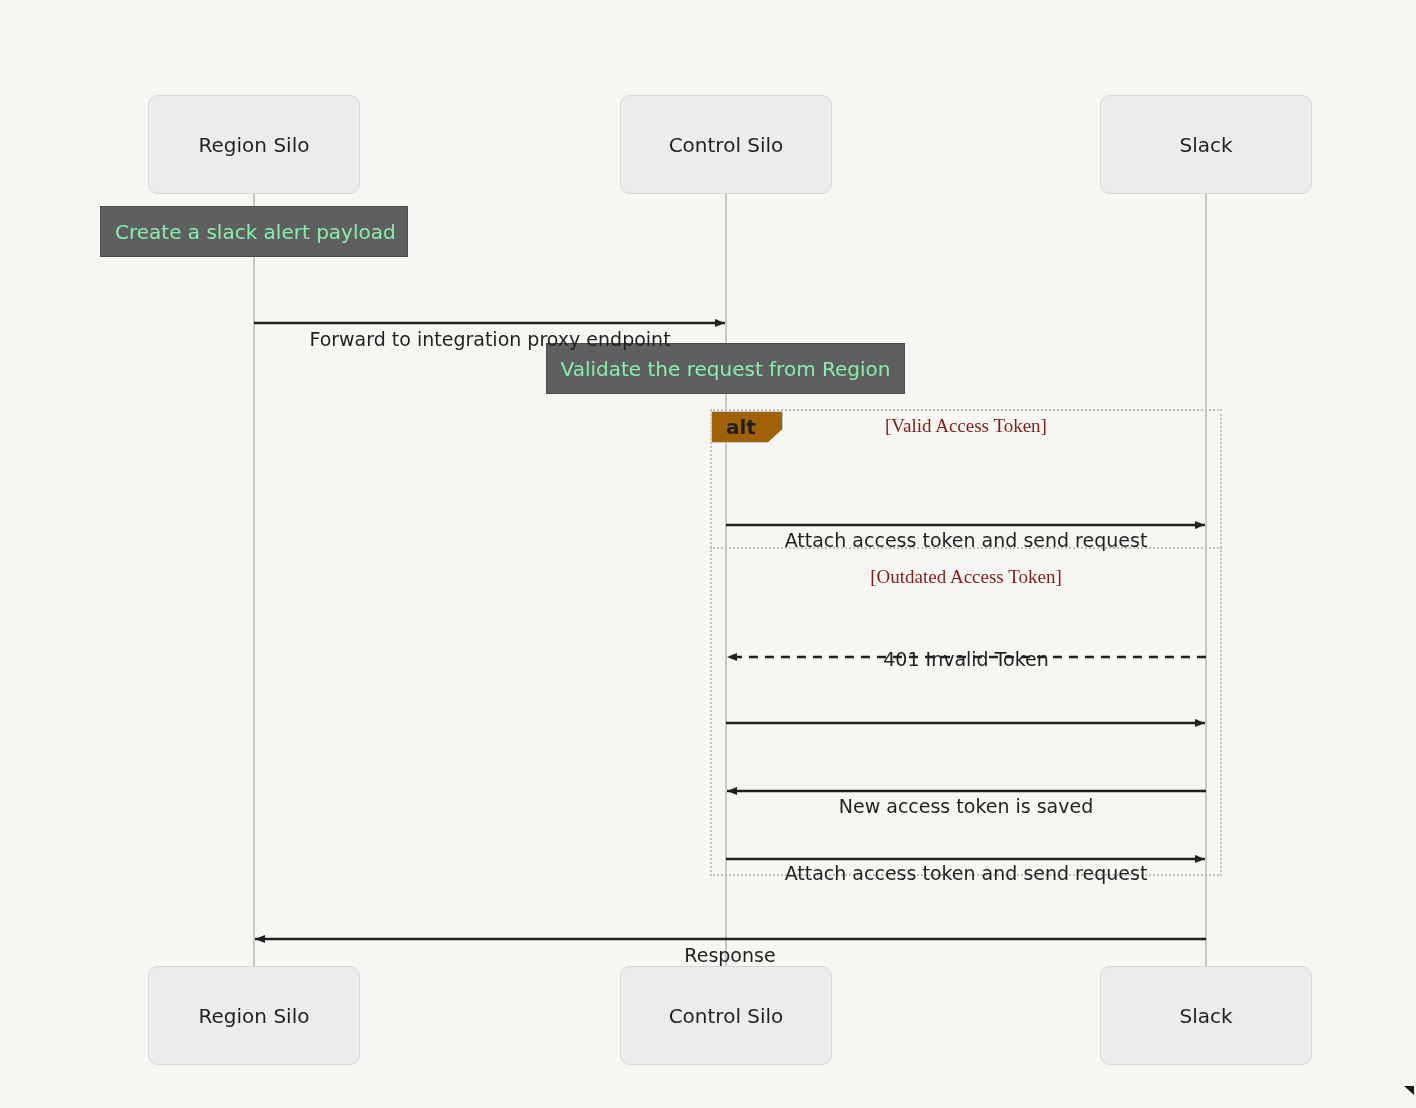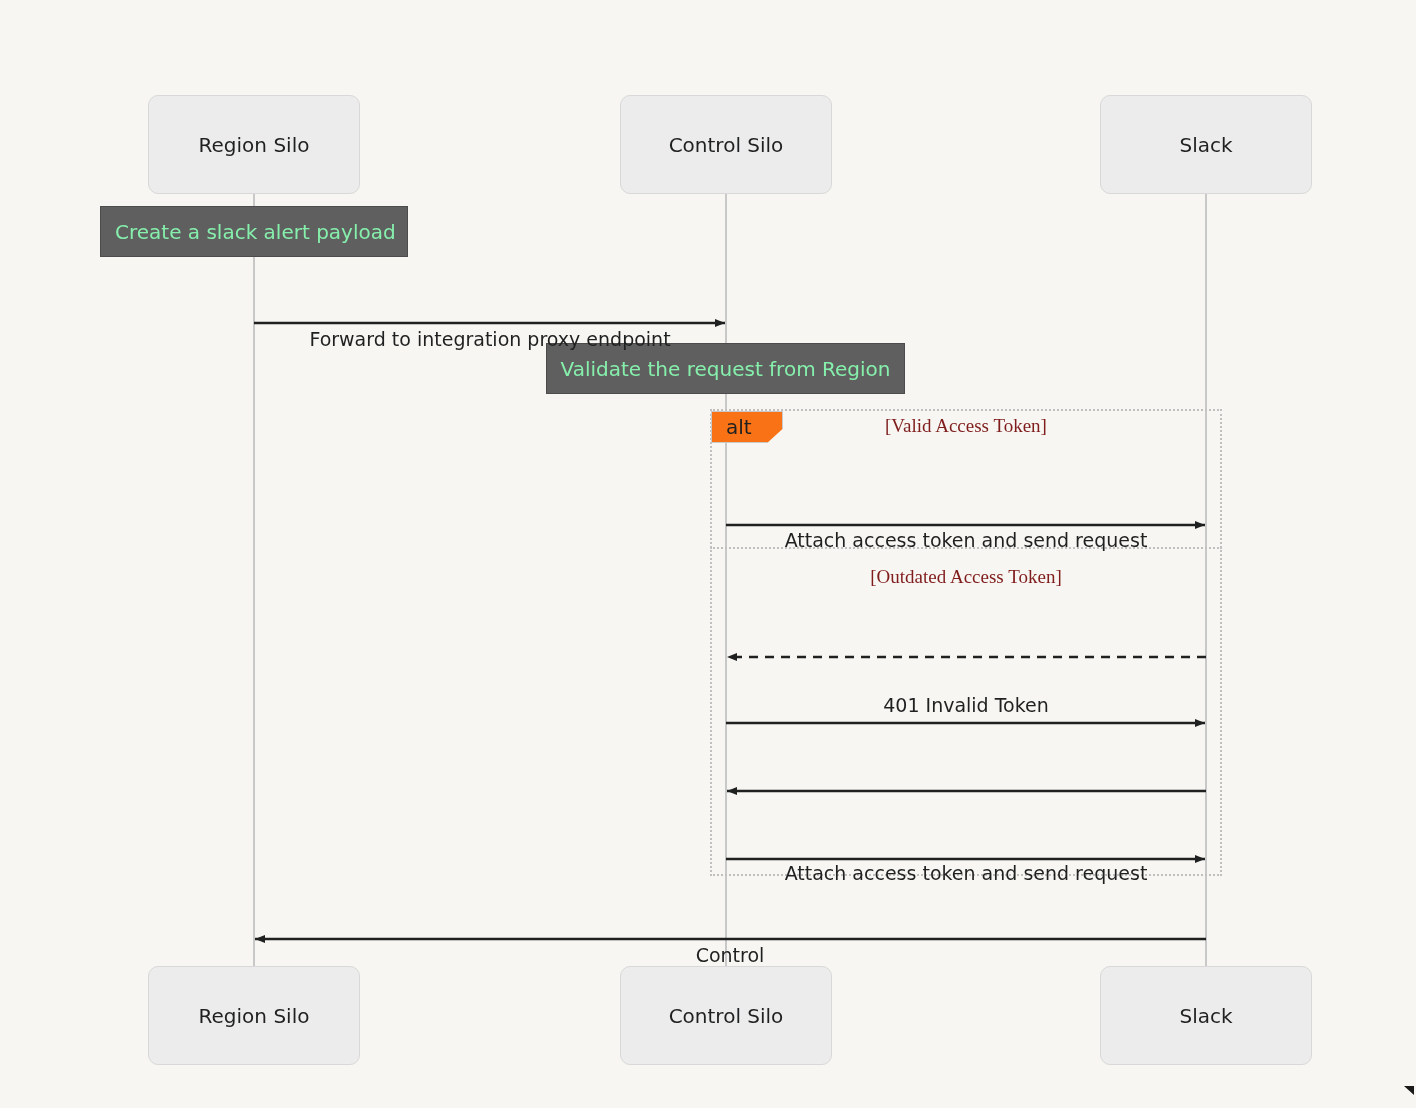--- a/index.html
+++ b/index.html
@@ -82,26 +82,27 @@
     background: transparent;
   }
   .alt-divider {
     position: absolute;
     border-top: 2px dotted #c0c0c0;
     height: 0;
   }
   .alt-tag {
     position: absolute;
     box-sizing: border-box;
-    background: #f97316;
+    background: #a16207;
     border: 1px solid #c9c9c9;
     -webkit-clip-path: polygon(0 0, 100% 0, 100% 55%, 78% 100%, 0 100%);
     clip-path: polygon(0 0, 100% 0, 100% 55%, 78% 100%, 0 100%);
     display: flex;
     align-items: center;
+    font-weight: bold;
   }
   .alt-tag-label {
     font-size: 20px;
     color: #1f2020;
     padding-left: 14px;
     font-family: "DejaVu Sans", "Liberation Sans", sans-serif;
   }
   .alt-cond {
     position: absolute;
     font-size: 19px;
@@ -181,19 +182,20 @@
       <div class="note" style="left: 100px; top: 206px; width: 308px; height: 51px;">
         <span class="note-label">Create a slack alert payload</span>
       </div>
       <div class="note" style="left: 546px; top: 343px; width: 359px; height: 51px; justify-content: center;">
         <span class="note-label">Validate the request from Region</span>
       </div>
     </div>
   <div class="layer" id="labels-layer">
       <div class="msg-label" style="left: 254px; top: 288px; width: 472px;">Forward to integration proxy endpoint</div>
       <div class="msg-label" style="left: 726px; top: 489px; width: 480px;">Attach access token and send request</div>
-      <div class="msg-label" style="left: 726px; top: 654px; width: 480px;">401 Invalid Token</div>
+      <div class="msg-label" style="left: 726px; top: 608px; width: 480px;">401 Invalid Token</div>
+      <div class="msg-label" style="left: 726px; top: 755px; width: 480px;">New access token is saved</div>
       <div class="msg-label" style="left: 726px; top: 822px; width: 480px;">Attach access token and send request</div>
-      <div class="msg-label" style="left: 254px; top: 904px; width: 952px;">Control</div>
+      <div class="msg-label" style="left: 254px; top: 904px; width: 952px;">Response</div>
     </div>
 
   <div class="corner-mark" style="left:1404px; top:1086px;"></div>
 </div>
 
 </body></html>

